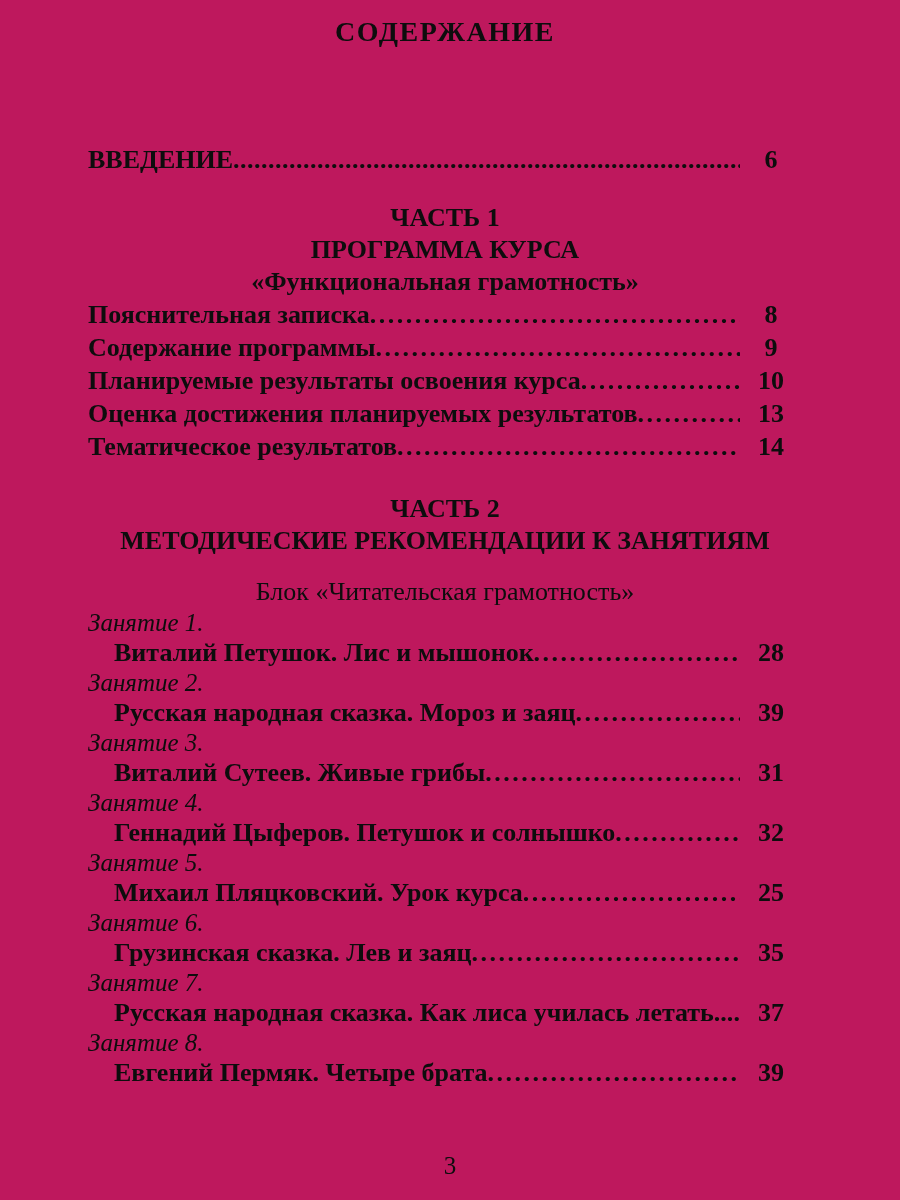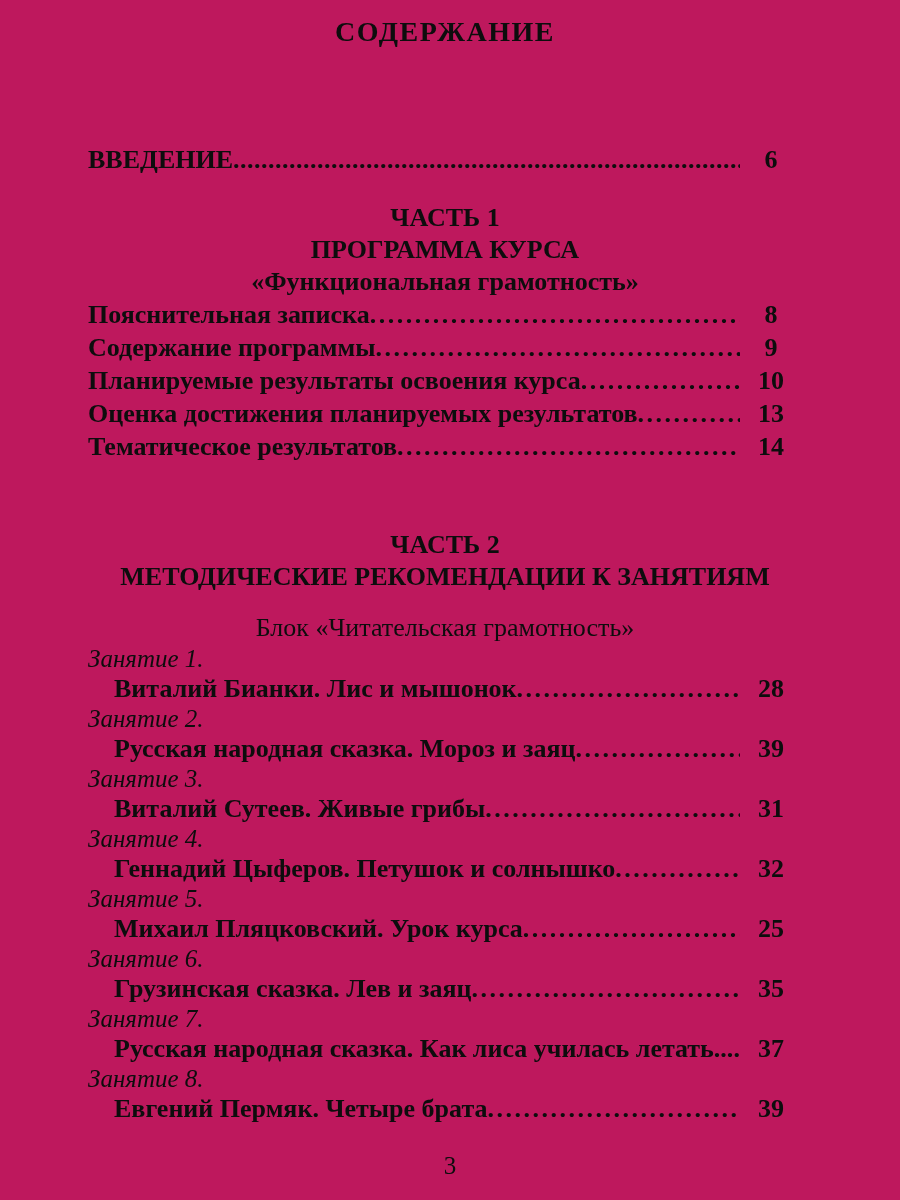--- a/index.html
+++ b/index.html
@@ -56,21 +56,21 @@
     text-align: center;
     font-weight: bold;
   }
   .heading {
     text-align: center;
     font-weight: bold;
     font-size: 26px;
     line-height: 32px;
   }
   .part1-heading { margin-top: 26px; }
-  .part2-heading { margin-top: 66px; }
+  .part2-heading { margin-top: 30px; }
   .block-heading {
     margin-top: 19px;
     text-align: center;
     font-weight: normal;
     font-size: 26px;
     line-height: 32px;
   }
   .session {
     font-style: italic;
     font-size: 25px;
@@ -140,21 +140,21 @@
 
   <div class="part2-heading">
     <div class="heading">ЧАСТЬ 2</div>
     <div class="heading">МЕТОДИЧЕСКИЕ РЕКОМЕНДАЦИИ К ЗАНЯТИЯМ</div>
   </div>
 
   <div class="block-heading">Блок «Читательская грамотность»</div>
 
   <div class="session">Занятие 1.</div>
   <div class="row lesson-row">
-    <span class="label">Виталий Бианки. Лис и мышонок</span>
+    <span class="label">Виталий Петушок. Лис и мышонок</span>
     <span class="leader"></span>
     <span class="pagenum">28</span>
   </div>
 
   <div class="session">Занятие 2.</div>
   <div class="row lesson-row">
     <span class="label">Русская народная сказка. Мороз и заяц</span>
     <span class="leader"></span>
     <span class="pagenum">39</span>
   </div>

